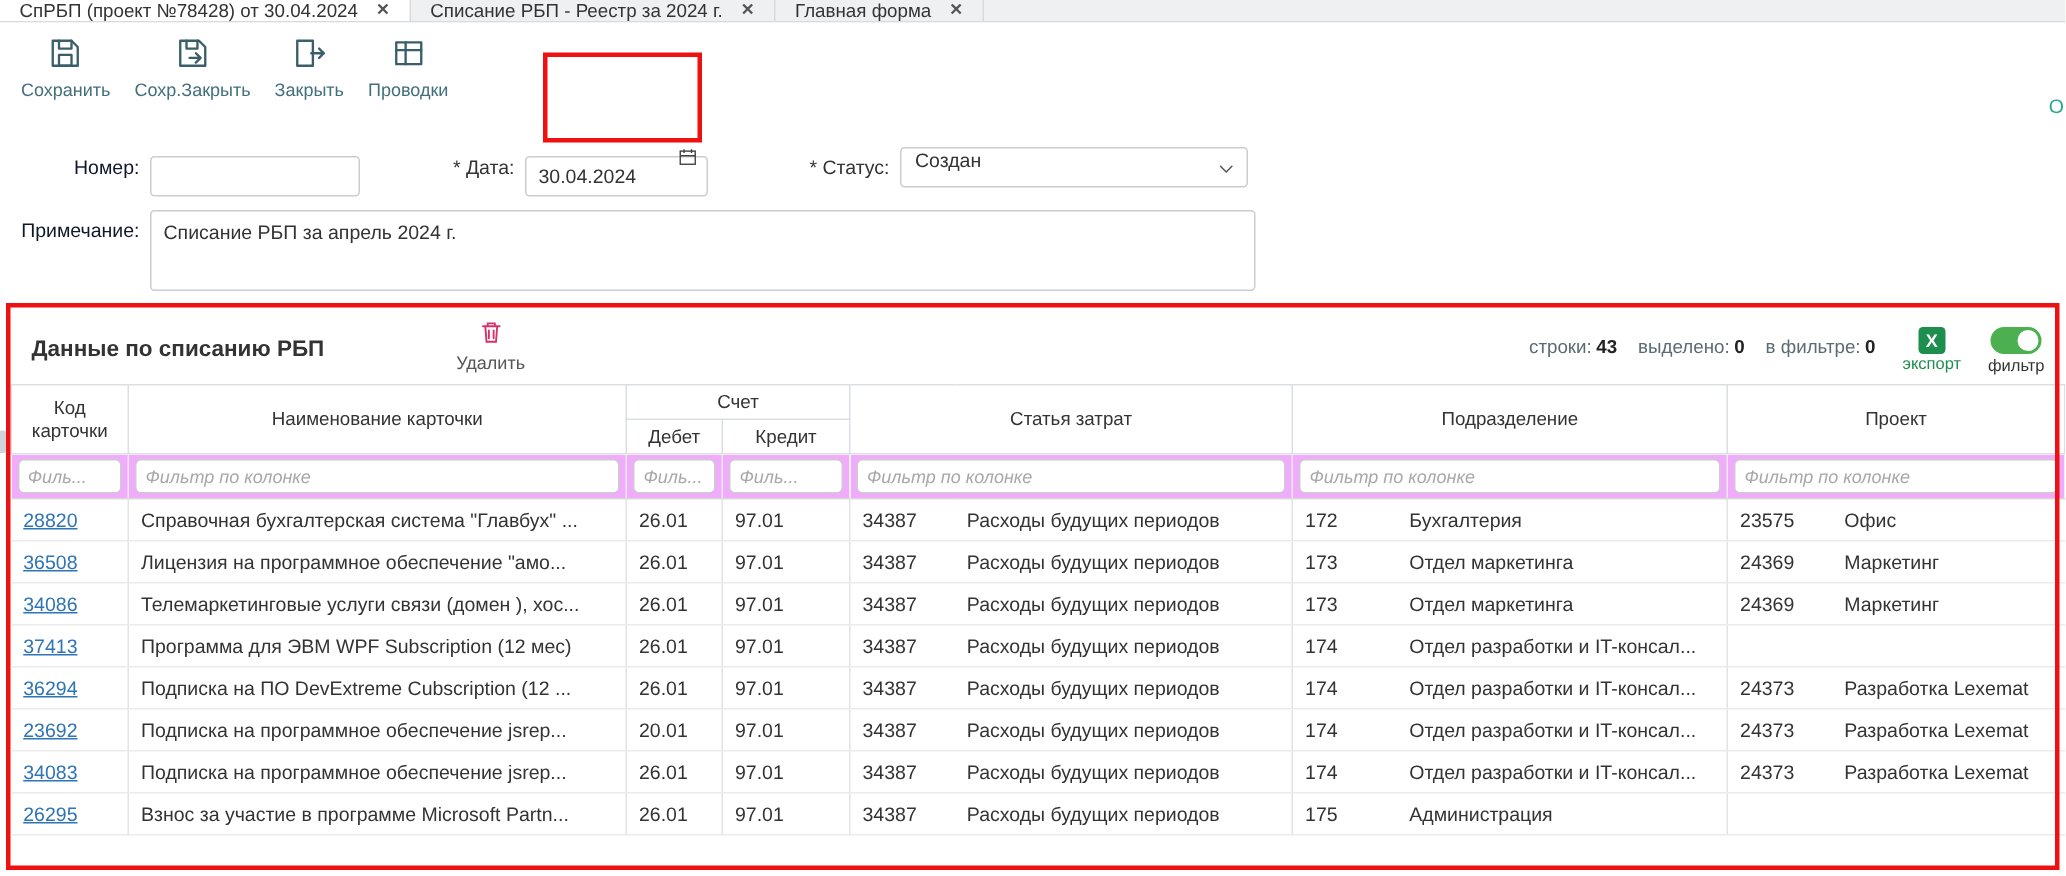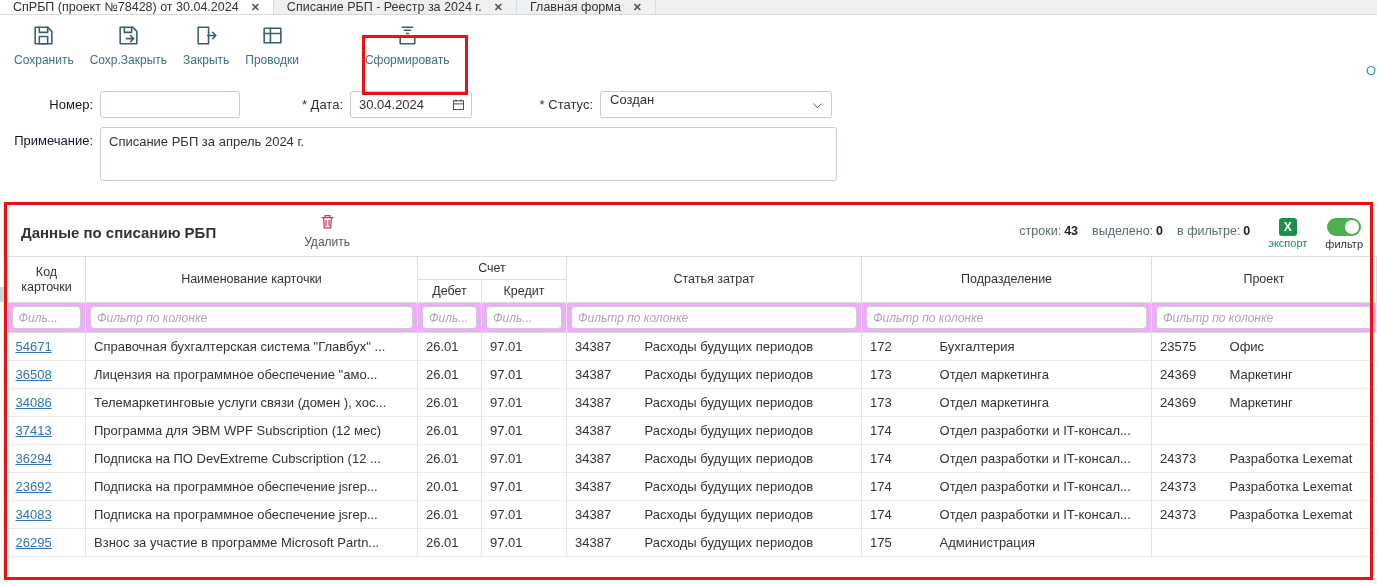--- a/index.html
+++ b/index.html
@@ -24,21 +24,21 @@
   .tbtn.generate { margin-left: 50px; }
   .toolbar-right { position: absolute; right: 1px; top: 48px; color: #2aa795; font-size: 13px; cursor: pointer; }
 
   
   .formarea { padding-top: 10px; }
   .frow { display: flex; align-items: center; margin-bottom: 9px; }
   .frow.top { align-items: flex-start; }
   .flabel { width: 100px; text-align: right; padding-right: 7px; color: #0f172a; white-space: nowrap; }
   .flabel2 { width: 110px; text-align: right; padding-right: 7px; white-space: nowrap; }
   .flabel3 { width: 128px; text-align: right; padding-right: 7px; white-space: nowrap; }
-  input.txt { height: 27px; border: 1px solid #c9cdd1; border-radius: 3px; padding: 0 8px; font: inherit; color: #333; background: #fff; }
+  input.txt { height: 27px; border: 1px solid #c9cdd1; border-radius: 3px; padding: 0 8px; font: inherit; color: #333; background: #fff; margin-top: 13px; }
   .num-input { width: 140px; }
   .date-wrap { position: relative; }
   .date-input { width: 122px; padding-right: 26px; }
   .date-wrap svg { position: absolute; right: 6px; top: 6px; width: 15px; height: 15px; stroke: #444; fill: none; stroke-width: 1.5; }
   .select { position: relative; width: 232px; height: 27px; border: 1px solid #c9cdd1; border-radius: 3px; padding: 0 26px 0 9px; display: flex; align-items: flex-start; cursor: pointer; background: #fff; }
   .select svg { position: absolute; right: 7px; top: 7px; width: 13px; height: 13px; stroke: #555; fill: none; stroke-width: 1.8; stroke-linecap: round; }
   .note-area { width: 737px; height: 54px; border: 1px solid #c9cdd1; border-radius: 3px; padding: 6px 8px; font: inherit; color: #333; resize: none; }
 
   
   .grid-panel { position: absolute; left: 7px; top: 206px; right: 0; bottom: 4px; background: #fff; overflow: hidden; border-radius: 13px; }
@@ -124,29 +124,20 @@
     <span class="lbl">Закрыть</span>
   </div>
   <div class="tbtn">
     <span>
       <svg viewBox="0 0 24 24">
           <rect x="4" y="5" width="16" height="14"></rect>
           <path d="M4 10h16M10 5v14"></path>
         </svg>
     </span>
     <span class="lbl">Проводки</span>
-  </div>
-  <div class="tbtn generate">
-    <span>
-      <svg viewBox="0 0 24 24">
-          <path d="M7 4h10M9 7h6M11 10h2"></path>
-          <rect x="5" y="13" width="14" height="7"></rect>
-        </svg>
-    </span>
-    <span class="lbl">Сформировать</span>
   </div>
   <div class="toolbar-right">О</div>
 </div>
 
 <div class="formarea">
   <div class="frow">
     <div class="flabel">Номер:</div>
     <input class="txt num-input" value="" style="">
     <div class="flabel2">* Дата:</div>
     <div class="date-wrap">
@@ -233,21 +224,21 @@
         <th><input placeholder="Фильтр по колонке" style=""></th>
         <th><input placeholder="Филь..." style=""></th>
         <th><input placeholder="Филь..." style=""></th>
         <th colspan="2"><input placeholder="Фильтр по колонке" style=""></th>
         <th colspan="2"><input placeholder="Фильтр по колонке" style=""></th>
         <th colspan="2"><input placeholder="Фильтр по колонке" style=""></th>
       </tr>
     </thead>
     <tbody id="grid-body">
         <tr>
-          <td class="br"><a class="code-link" href="#">54671</a></td>
+          <td class="br"><a class="code-link" href="#">28820</a></td>
           <td class="br">Справочная бухгалтерская система "Главбух" ...</td>
           <td class="br">26.01</td>
           <td class="br">97.01</td>
           <td>34387</td>
           <td class="br">Расходы будущих периодов</td>
           <td>172</td>
           <td class="br">Бухгалтерия</td>
           <td>23575</td>
           <td>Офис</td>
         </tr>

